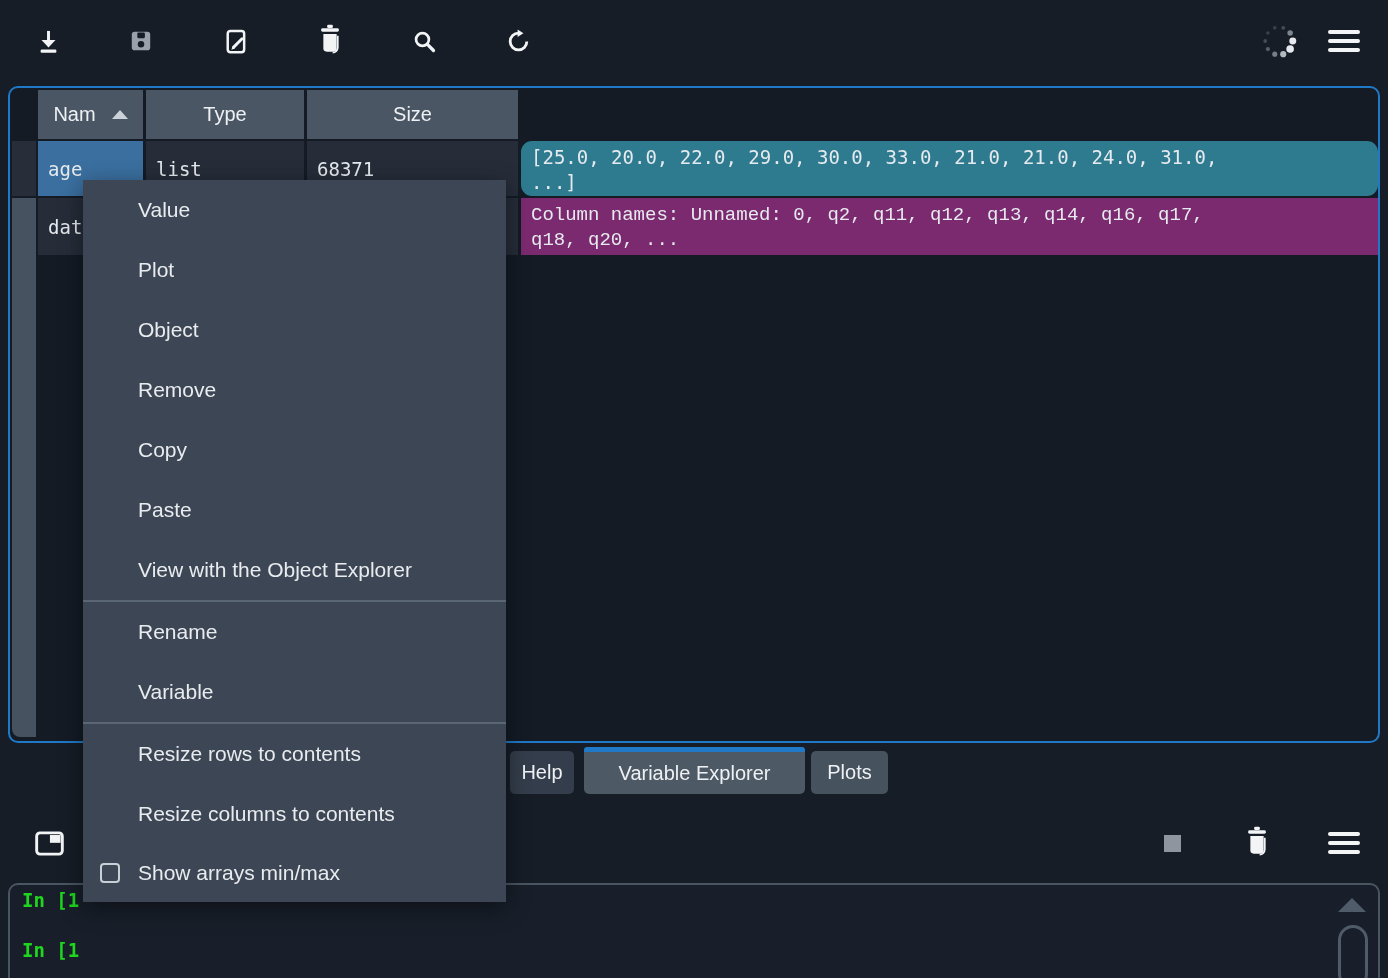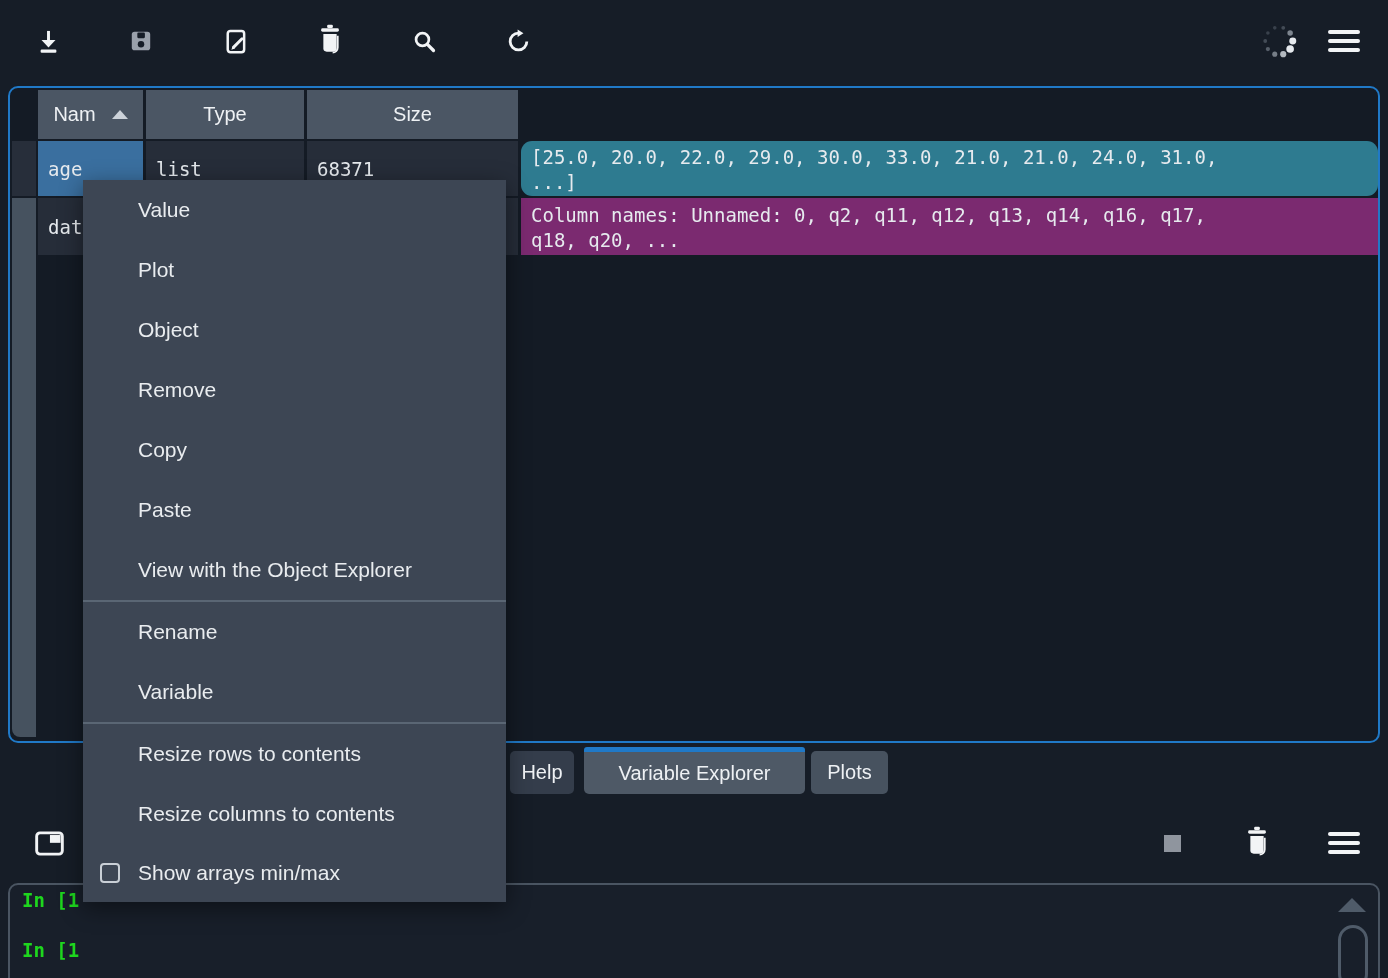--- a/index.html
+++ b/index.html
@@ -191,21 +191,21 @@
   <div class="tbl-row" style="top:110px;height:57px;">
     <div class="cell w-name">
       <span>dat</span>
     </div>
     <div class="cell w-type">
       <span></span>
     </div>
     <div class="cell w-size">
       <span></span>
     </div>
-    <div class="cell value w-value" style="background:#7b2a70;">
+    <div class="cell value w-value" style="background:#7b2a70;font-family:Liberation Mono, monospace;">
       <div>Column names: Unnamed: 0, q2, q11, q12, q13, q14, q16, q17,</div>
       <div>q18, q20, ...</div>
     </div>
   </div>
 </div>
 
 <div class="tab" id="tab-help">
   <span>Help</span>
 </div>
 <div class="tab" id="tab-variable-explorer">

